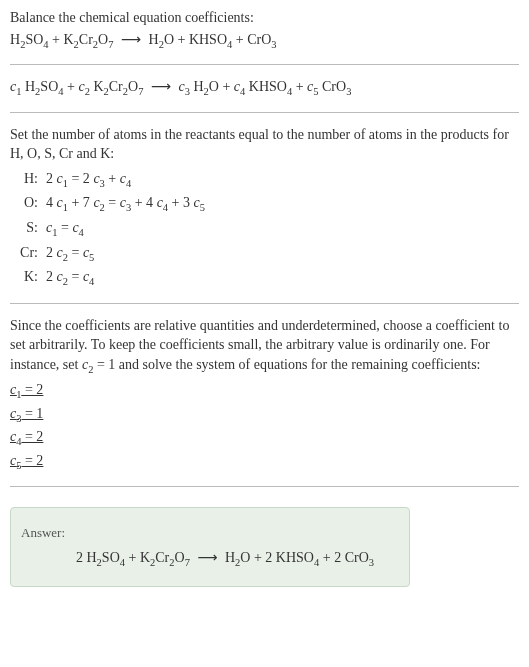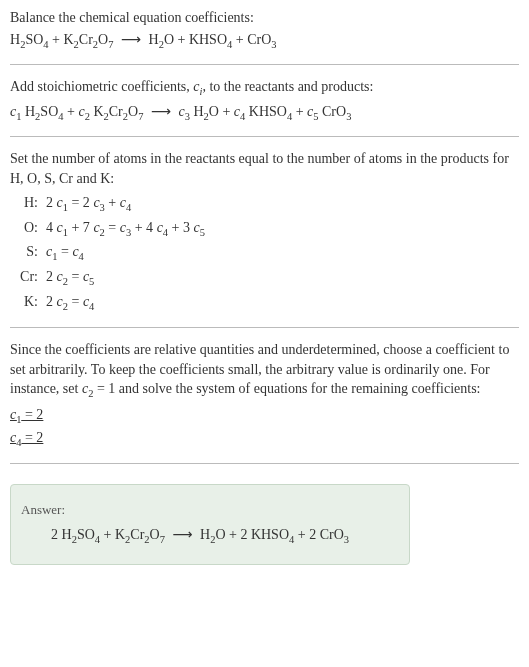--- a/index.html
+++ b/index.html
@@ -70,43 +70,41 @@
       display: inline-block;
       min-width: 400px;
     }
     .answer-label {
       font-size: 13px;
       color: #555;
       margin-bottom: 6px;
     }
     .answer-eq {
       padding-left: 30px;
+      text-align: center;
     }
     .para {
       margin-bottom: 2px;
     }
   </style>
 </head>
 <body>
 
 <div class="section">
   <div class="para">Balance the chemical equation coefficients:</div>
   <div class="eq">
     <span>H</span><sub>2</sub><span>SO</span><sub>4</sub><span> + K</span><sub>2</sub><span>Cr</span><sub>2</sub><span>O</span><sub>7</sub>
     <span class="arrow">⟶</span>
     <span>H</span><sub>2</sub><span>O + KHSO</span><sub>4</sub><span> + CrO</span><sub>3</sub>
   </div>
 </div>
 
 <hr>
 
 <div class="section">
-  <div class="para">
-    <span>Add stoichiometric coefficients, </span><span class="italic">c</span><sub class="italic">i</sub><span>, to the reactants and products:</span>
-  </div>
   <div class="eq">
     <span class="italic">c</span><sub>1</sub><span> H</span><sub>2</sub><span>SO</span><sub>4</sub><span> + </span><span class="italic">c</span><sub>2</sub><span> K</span><sub>2</sub><span>Cr</span><sub>2</sub><span>O</span><sub>7</sub>
     <span class="arrow">⟶</span>
     <span class="italic">c</span><sub>3</sub><span> H</span><sub>2</sub><span>O + </span><span class="italic">c</span><sub>4</sub><span> KHSO</span><sub>4</sub><span> + </span><span class="italic">c</span><sub>5</sub><span> CrO</span><sub>3</sub>
   </div>
 </div>
 
 <hr>
 
 <div class="section">
@@ -136,21 +134,23 @@
 </div>
 
 <hr>
 
 <div class="section">
   <div class="para">
     <span>Since the coefficients are relative quantities and underdetermined, choose a coefficient to set arbitrarily. To keep the coefficients small, the arbitrary value is ordinarily one. For instance, set </span><span class="italic">c</span><sub>2</sub><span> = 1 and solve the system of equations for the remaining coefficients:</span>
   </div>
   <div class="coef-list" id="coef-list">
       <div class="coef-row eq"><span class="italic">c</span><sub>1</sub><span> = 2</span></div>
+      <div class="coef-row eq"><span class="italic">c</span><sub>3</sub><span> = 1</span></div>
       <div class="coef-row eq"><span class="italic">c</span><sub>4</sub><span> = 2</span></div>
+      <div class="coef-row eq"><span class="italic">c</span><sub>5</sub><span> = 2</span></div>
     </div>
 </div>
 
 <hr>
 
 <div class="section">
   <div class="answer-box">
     <div class="answer-label">Answer:</div>
     <div class="eq answer-eq">
       <span>2 H</span><sub>2</sub><span>SO</span><sub>4</sub><span> + K</span><sub>2</sub><span>Cr</span><sub>2</sub><span>O</span><sub>7</sub>

